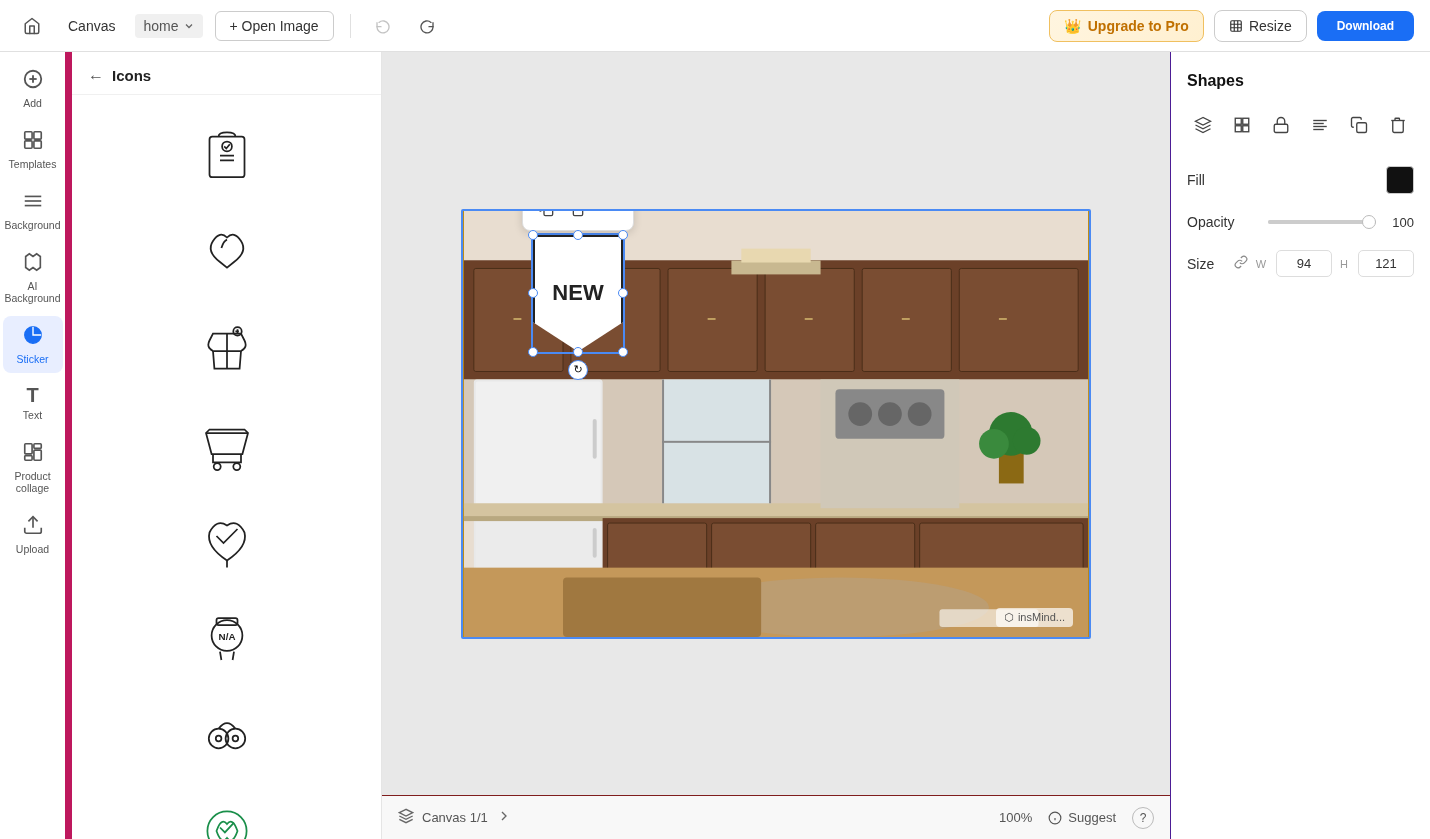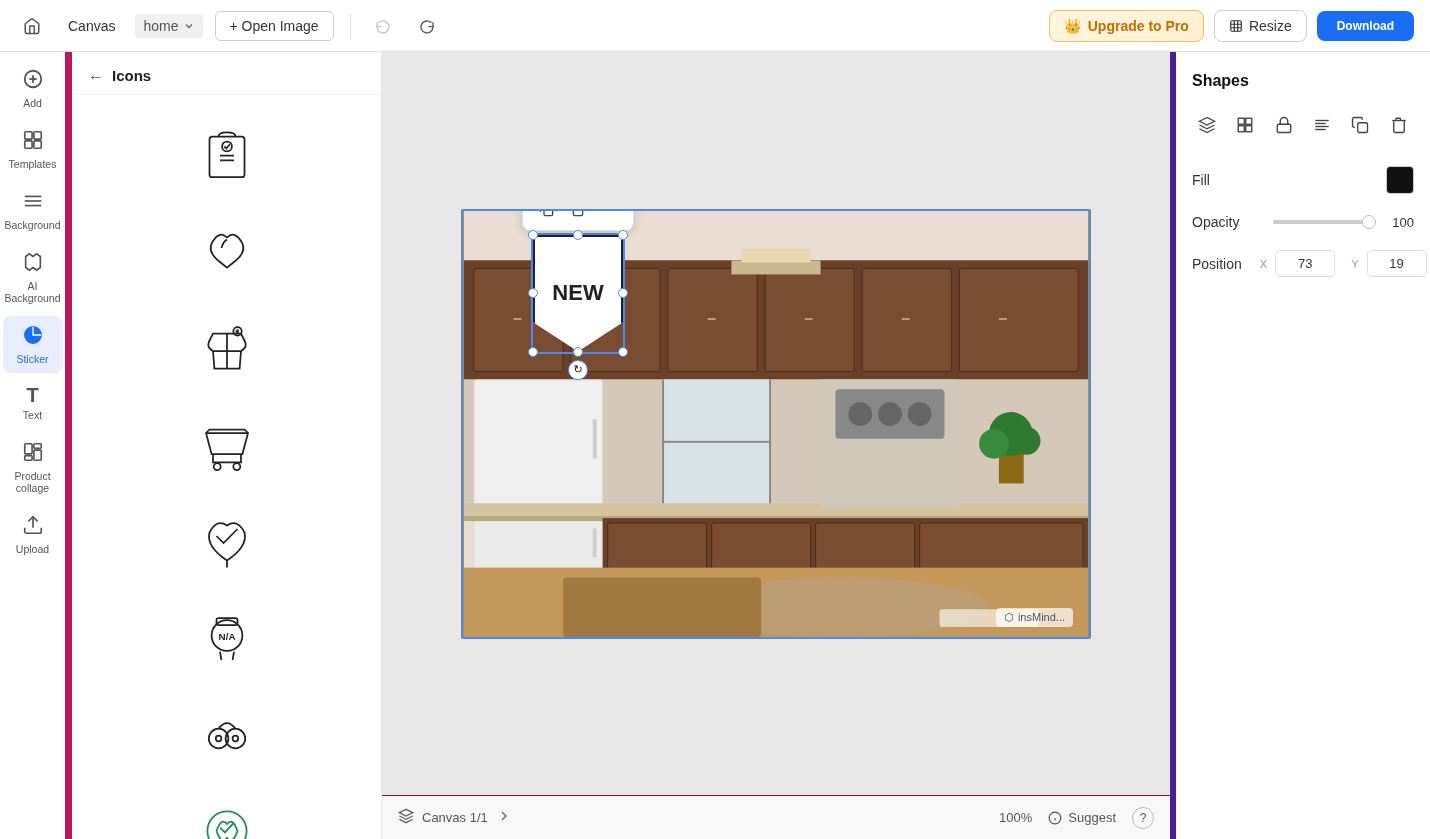--- a/index.html
+++ b/index.html
@@ -313,21 +313,21 @@
     }
     .canvas-zoom {
       font-size: 13px;
       color: #555;
     }
 
     
     .right-panel {
       width: 260px;
       background: #ffffff;
-      border-left: 6px solid #4c1d95;
+      border-left: 1px solid #4c1d95;
       padding: 20px 16px;
       overflow-y: auto;
     }
     .panel-title {
       font-size: 16px;
       font-weight: 700;
       color: #111;
       margin-bottom: 18px;
     }
     .panel-icons-row {
@@ -985,26 +985,32 @@
       <span class="panel-row-label">Opacity</span>
       <div class="opacity-row" style="flex:1;margin-left:16px;">
         <div class="opacity-slider" style="flex:1;position:relative;height:4px;background:#e0e0e0;border-radius:2px;">
           <div class="opacity-slider-fill"></div>
           <div class="opacity-slider-thumb"></div>
         </div>
         <span class="opacity-value">100</span>
       </div>
     </div>
 
-
     <div class="panel-row">
-      <span class="panel-row-label">Position</span>
-      <div class="pos-row">
-        <span class="pos-label-small">X</span>
-        <input class="pos-input-box" type="text" readonly="" value="73" style="">
-        <span class="pos-label-small" style="margin-left:8px;">Y</span>
-        <input class="pos-input-box" type="text" readonly="" value="19" style="">
-      </div>
-    </div>
+      <span class="panel-row-label">Size</span>
+      <div class="size-row">
+        <span class="link-icon">
+          <svg width="14" height="14" viewBox="0 0 24 24" fill="none" stroke="#888" stroke-width="2">
+              <path d="M10 13a5 5 0 0 0 7.54.54l3-3a5 5 0 0 0-7.07-7.07l-1.72 1.71"></path>
+              <path d="M14 11a5 5 0 0 0-7.54-.54l-3 3a5 5 0 0 0 7.07 7.07l1.71-1.71"></path>
+            </svg>
+        </span>
+        <span class="size-label-small">W</span>
+        <input class="size-input-box" type="text" readonly="" value="94" style="">
+        <span class="size-label-small">H</span>
+        <input class="size-input-box" type="text" readonly="" value="121" style="">
+      </div>
+    </div>
+
 
   </div>
 
 </div>
 
 </body></html>

